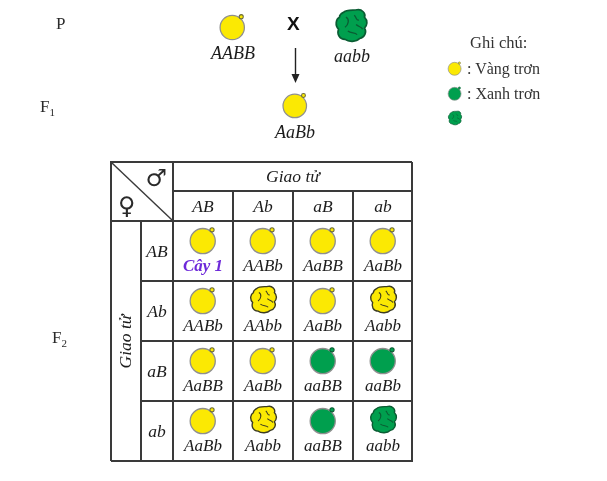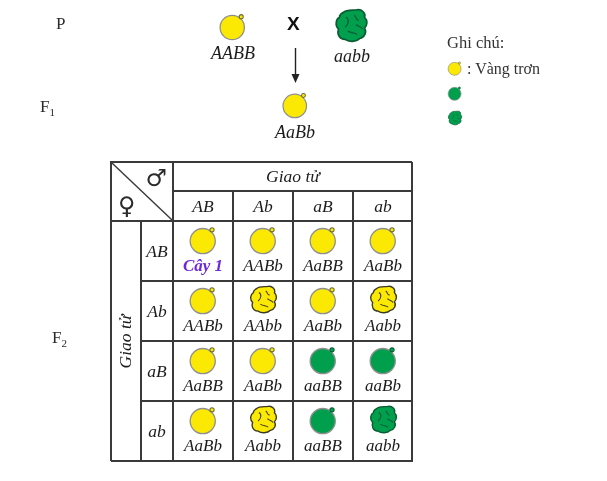--- a/index.html
+++ b/index.html
@@ -10,21 +10,21 @@
   .abs{position:absolute;}
   .gen-label{font-size:17px;color:#2a2a2a;}
   .gen-label sub{font-size:11px;}
   .genotype{font-style:italic;font-size:18px;text-align:center;color:#1c1c1c;}
   .cross{font-family:"Liberation Sans","DejaVu Sans",sans-serif;font-size:19px;font-weight:600;color:#111;}
   .pea{display:inline-block;line-height:0;}
   .pea svg{width:100%;height:100%;}
 
   
   .legend{position:absolute;left:447px;top:33px;width:150px;}
-  .legend-title{font-size:16.5px;color:#333;margin-bottom:7px;}
+  .legend-title{font-size:16.5px;color:#333;margin-left:23px;margin-bottom:7px;}
   .legend-item{display:flex;align-items:flex-start;gap:4px;height:25px;}
   .legend-pea{width:16px;height:16px;flex:0 0 16px;}
   .legend-text{font-size:16px;color:#333;}
 
   
   .punnett{
     position:absolute;left:110px;top:161px;width:302px;height:300px;
     display:grid;box-sizing:border-box;
     grid-template-columns:30px 32px 60px 60px 60px 60px;
     grid-template-rows:29px 30px 60px 60px 60px 61px;
@@ -96,20 +96,21 @@
     <circle cx="19" cy="22" r="16.2" fill="#FBE903" stroke="#8F8F8F" stroke-width="1.7"></circle>
     <circle cx="31" cy="7.5" r="2.7" fill="#FBE903" stroke="#6B6B3A" stroke-width="1.4"></circle>
   </svg></span>
       <span class="legend-text">: Vàng trơn</span>
     </div>
     <div class="legend-item">
       <span class="pea legend-pea"><svg viewBox="0 0 40 40" xmlns="http://www.w3.org/2000/svg">
     <circle cx="19" cy="22" r="16.2" fill="#009F4E" stroke="#8F8F8F" stroke-width="1.7"></circle>
     <circle cx="31" cy="7.5" r="2.7" fill="#009F4E" stroke="#0A5C33" stroke-width="1.4"></circle>
   </svg></span>
+      <span class="legend-text">: Xanh trơn</span>
     </div>
     <div class="legend-item">
       <span class="pea legend-pea"><svg viewBox="0 0 40 40" xmlns="http://www.w3.org/2000/svg">
     <path d="M11 6 C15 2 22 4 26 3 C31 2 36 7 34 11 C38 15 37 20 34 23 C37 27 34 33 29 34 C25 38 17 38 13 35 C7 35 4 29 6 24 C2 20 3 13 7 11 C7 8 9 7 11 6 Z" fill="#009F4E" stroke="#0A5C33" stroke-width="1.8" stroke-linejoin="round"></path>
     <path d="M14 11 C18 13 17 19 13 22" fill="none" stroke="#0A5C33" stroke-width="1.4"></path>
     <path d="M23 9 C26 12 25 15 28 14" fill="none" stroke="#0A5C33" stroke-width="1.4"></path>
     <path d="M25 19 C28 22 31 21 32 24" fill="none" stroke="#0A5C33" stroke-width="1.4"></path>
     <path d="M16 26 C20 29 24 27 26 30" fill="none" stroke="#0A5C33" stroke-width="1.4"></path>
   </svg></span>
     </div>

